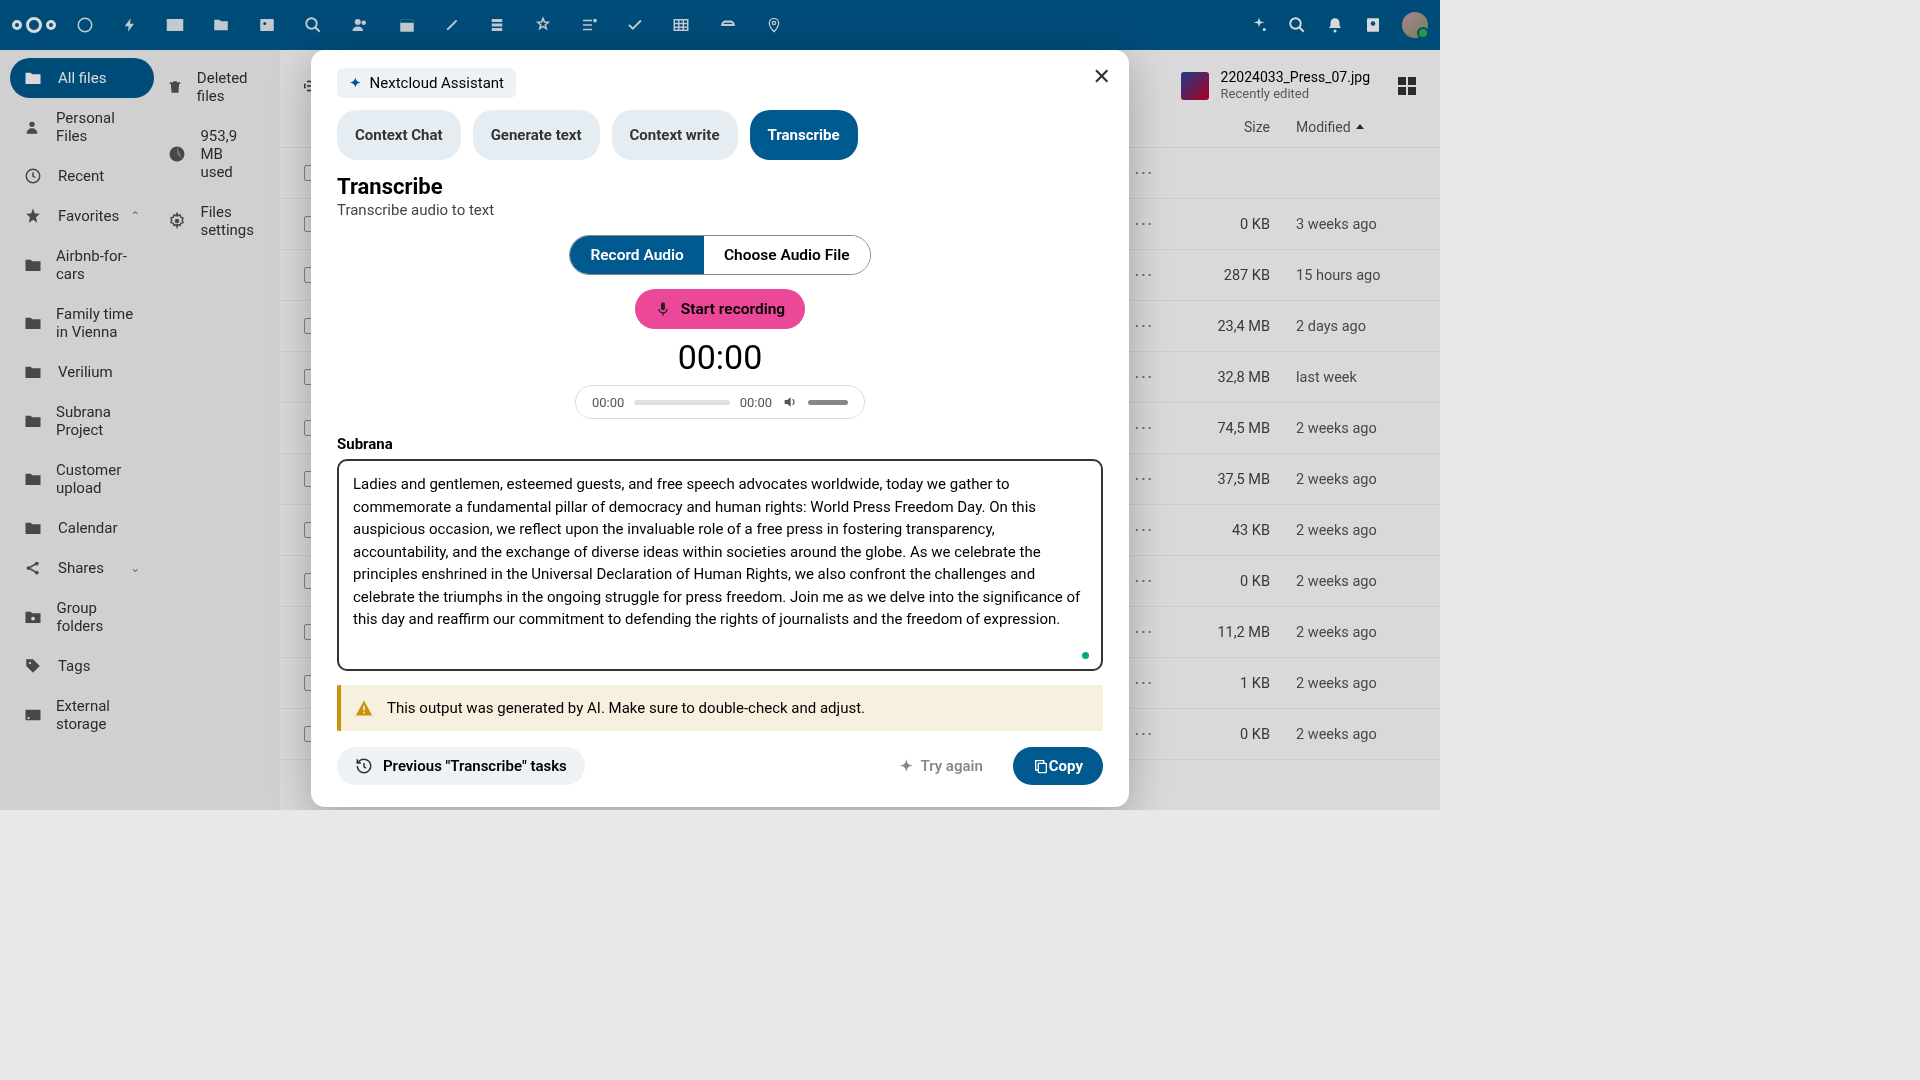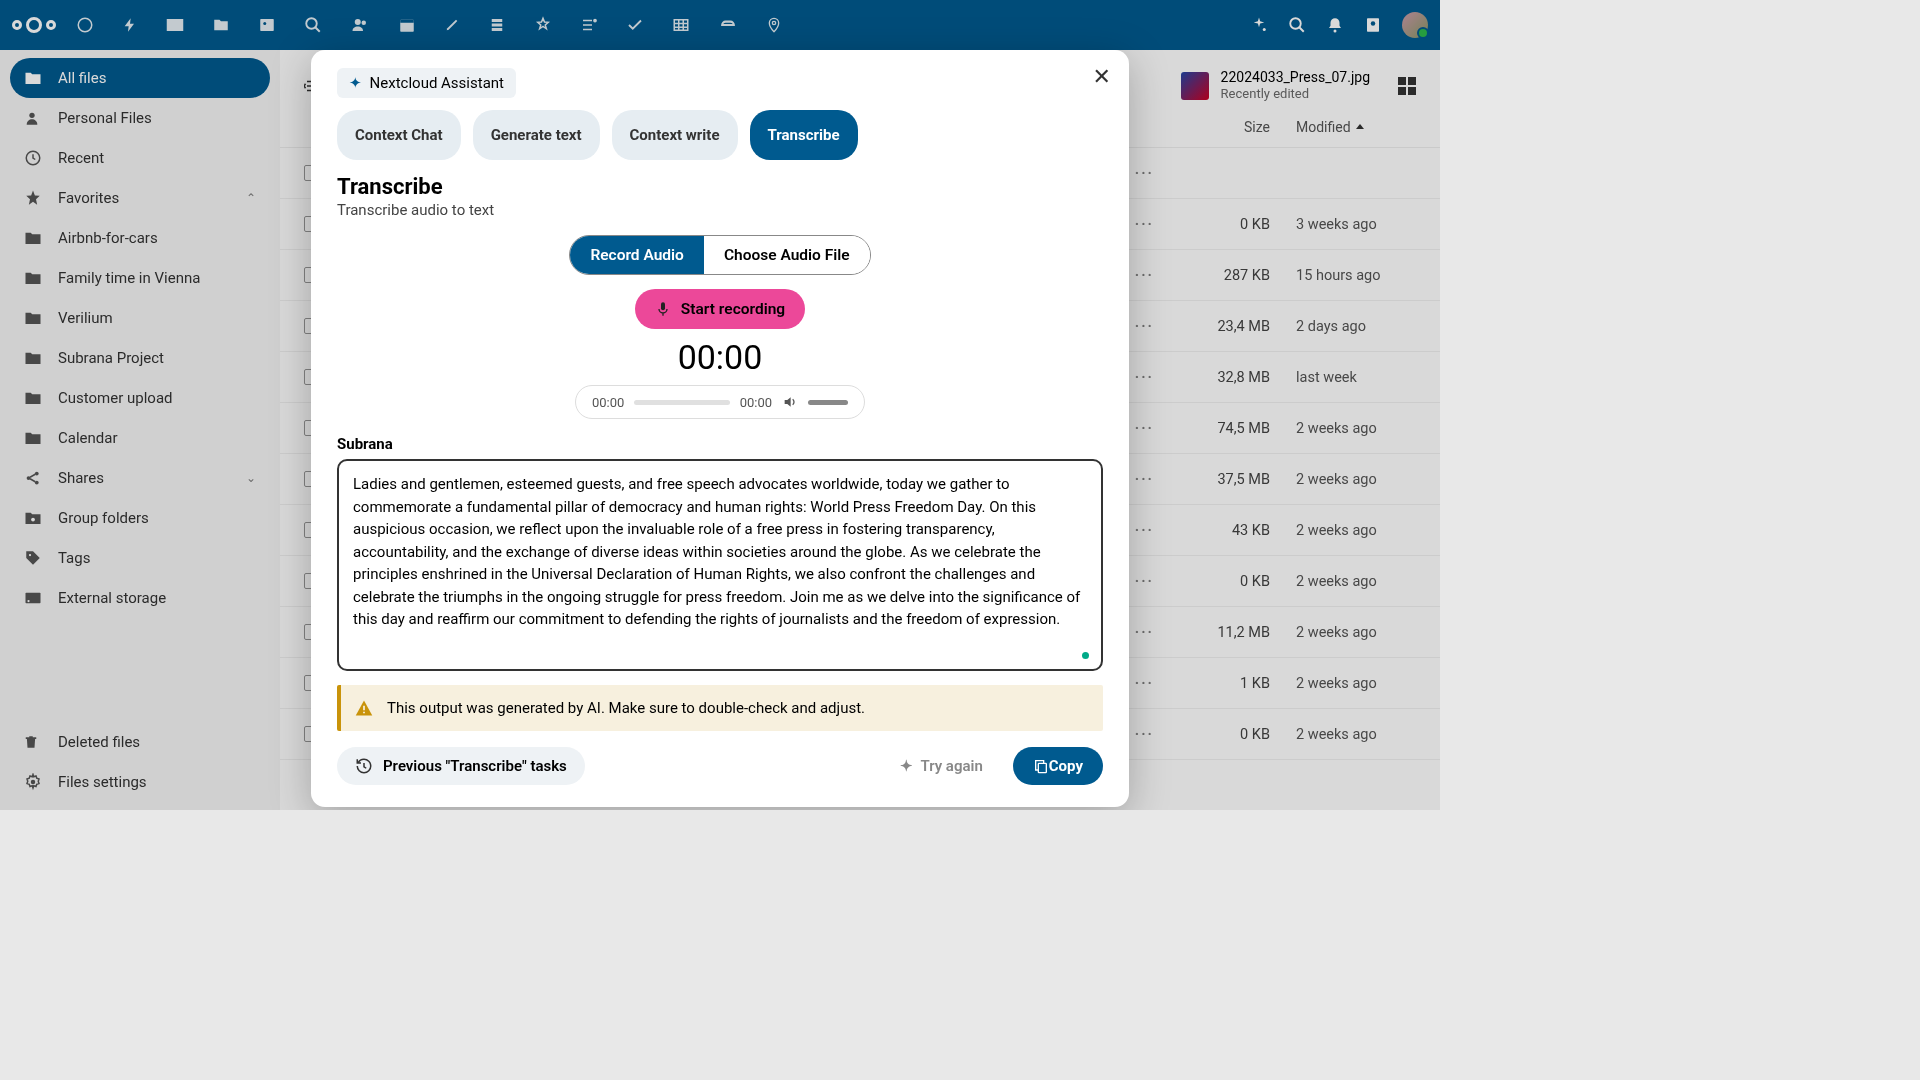--- a/index.html
+++ b/index.html
@@ -11,21 +11,21 @@
 .topbar .logo-circle { width: 16px; height: 16px; border: 3px solid #fff; border-radius: 50%; }
 .topbar .logo-side { width: 10px; height: 10px; border: 3px solid #fff; border-radius: 50%; }
 .topbar .nav-icons { display: flex; gap: 28px; flex: 1; }
 .topbar .nav-icons span { cursor: pointer; opacity: .9; display: flex; align-items: center; }
 .topbar .right-icons { display: flex; gap: 20px; align-items: center; }
 .avatar { width: 26px; height: 26px; border-radius: 50%; background: linear-gradient(135deg,#c9a,#896); position: relative; }
 .avatar::after { content:''; position:absolute; right:-1px; bottom:-1px; width:8px; height:8px; background:#2db84b; border:2px solid #005a8f; border-radius:50%; }
 
 
 .layout { display: flex; height: calc(100% - 50px); }
-.sidebar { width: 280px; background: #f5f5f5; padding: 8px 10px; display: flex; flex-direction: column; }
+.sidebar { width: 280px; background: #f5f5f5; padding: 8px 10px; display: flex; flex-direction: row; }
 .sidebar-item { display: flex; align-items: center; padding: 11px 14px; border-radius: 22px; font-size: 15px; color: #333; cursor: pointer; position: relative; }
 .sidebar-item.active { background: #005a8f; color: #fff; }
 .sidebar-item .sicon { width: 20px; margin-right: 14px; display: inline-flex; }
 .sidebar-item .chev { margin-left: auto; font-size: 12px; opacity: .6; }
 .sidebar-spacer { flex: 1; }
 
 .main { flex: 1; background: #fff; position: relative; }
 .main-header { display: flex; align-items: center; padding: 18px 24px 10px; }
 .collapse-btn { margin-right: 12px; }
 .recent-card { margin-left: auto; display: flex; align-items: center; gap: 12px; padding-right: 6px; }
@@ -346,20 +346,29 @@
           <span class="sicon">
             <svg width="14" height="18" viewBox="0 0 24 24" fill="#555">
               <path d="M5 7h14l-1 15H6zM3 4h18v3H3zM9 2h6v2H9z"></path>
             </svg>
           </span>
           <span>Deleted files</span>
         </div>
         <div class="sidebar-item">
           <span class="sicon">
             <svg width="18" height="18" viewBox="0 0 24 24" fill="#555">
+              <circle cx="12" cy="12" r="10"></circle>
+              <path d="M12 2v10l7 7" fill="#fff" opacity=".3"></path>
+            </svg>
+          </span>
+          <span>953,9 MB used</span>
+        </div>
+        <div class="sidebar-item">
+          <span class="sicon">
+            <svg width="18" height="18" viewBox="0 0 24 24" fill="#555">
               <circle cx="12" cy="12" r="3"></circle>
               <path d="M12 2l1 3 3-1 1 3 3 1-1 3 1 3-3 1-1 3-3-1-1 3-1-3-3 1-1-3-3-1 1-3-1-3 3-1 1-3 3 1z" fill="none" stroke="#555" stroke-width="2"></path>
             </svg>
           </span>
           <span>Files settings</span>
         </div>
       </div>
   </div>
 
   <div class="main">

